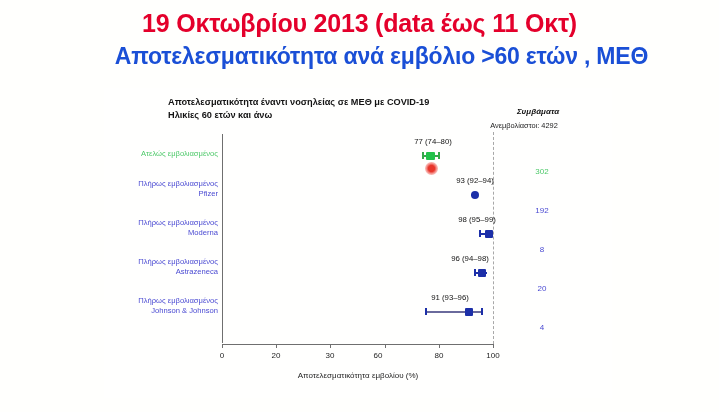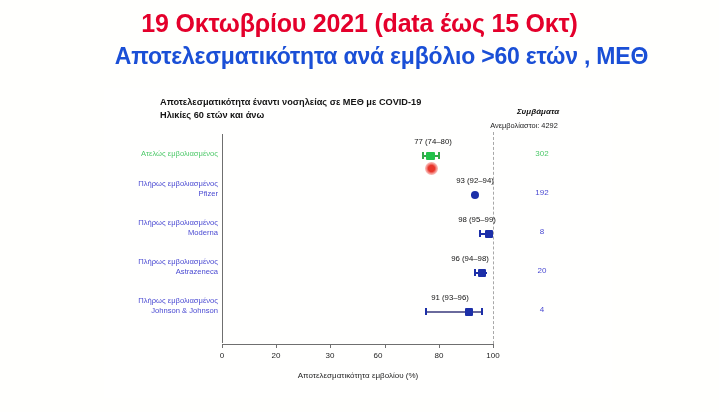--- a/index.html
+++ b/index.html
@@ -48,21 +48,21 @@
     position: absolute;
     left: 104px;
     top: 88px;
     width: 508px;
     height: 310px;
     background: #fffffe;
   }
 
   #chart-title {
     position: absolute;
-    left: 56px;
+    left: 64px;
     top: 8px;
     font-size: 9.2px;
     font-weight: bold;
     color: #141414;
     line-height: 12.5px;
     white-space: nowrap;
   }
 
   #events-header {
     position: absolute;
@@ -170,21 +170,21 @@
     position: absolute;
     top: 3px;
     font-size: 7.8px;
     color: #141414;
     white-space: nowrap;
     transform: translateX(-50%);
   }
   .count-label {
     position: absolute;
     left: 418px;
-    top: 15px;
+    top: 33px;
     width: 40px;
     text-align: center;
     font-size: 8px;
     color: #4a4ad2;
   }
   .count-label.green { color: #4ec96a; }
 
   
   #x-axis-line {
     position: absolute;
@@ -217,21 +217,21 @@
     width: 272px;
     text-align: center;
     font-size: 8px;
     color: #242424;
   }
 </style>
 </head>
 <body>
 
 <div id="slide-header">
-  <div id="title-line1">19 Οκτωβρίου 2021 (data έως 15 Οκτ)</div>
+  <div id="title-line1">19 Οκτωβρίου 2013 (data έως 11 Οκτ)</div>
   <div id="title-line2">Αποτελεσματικότητα ανά εμβόλιο &gt;60 ετών , ΜΕΘ</div>
 </div>
 
 <div id="chart-panel">
 
   <div id="chart-title">
     <div>Αποτελεσματικότητα έναντι νοσηλείας σε ΜΕΘ με COVID-19</div>
     <div>Ηλικίες 60 ετών και άνω</div>
   </div>
 

